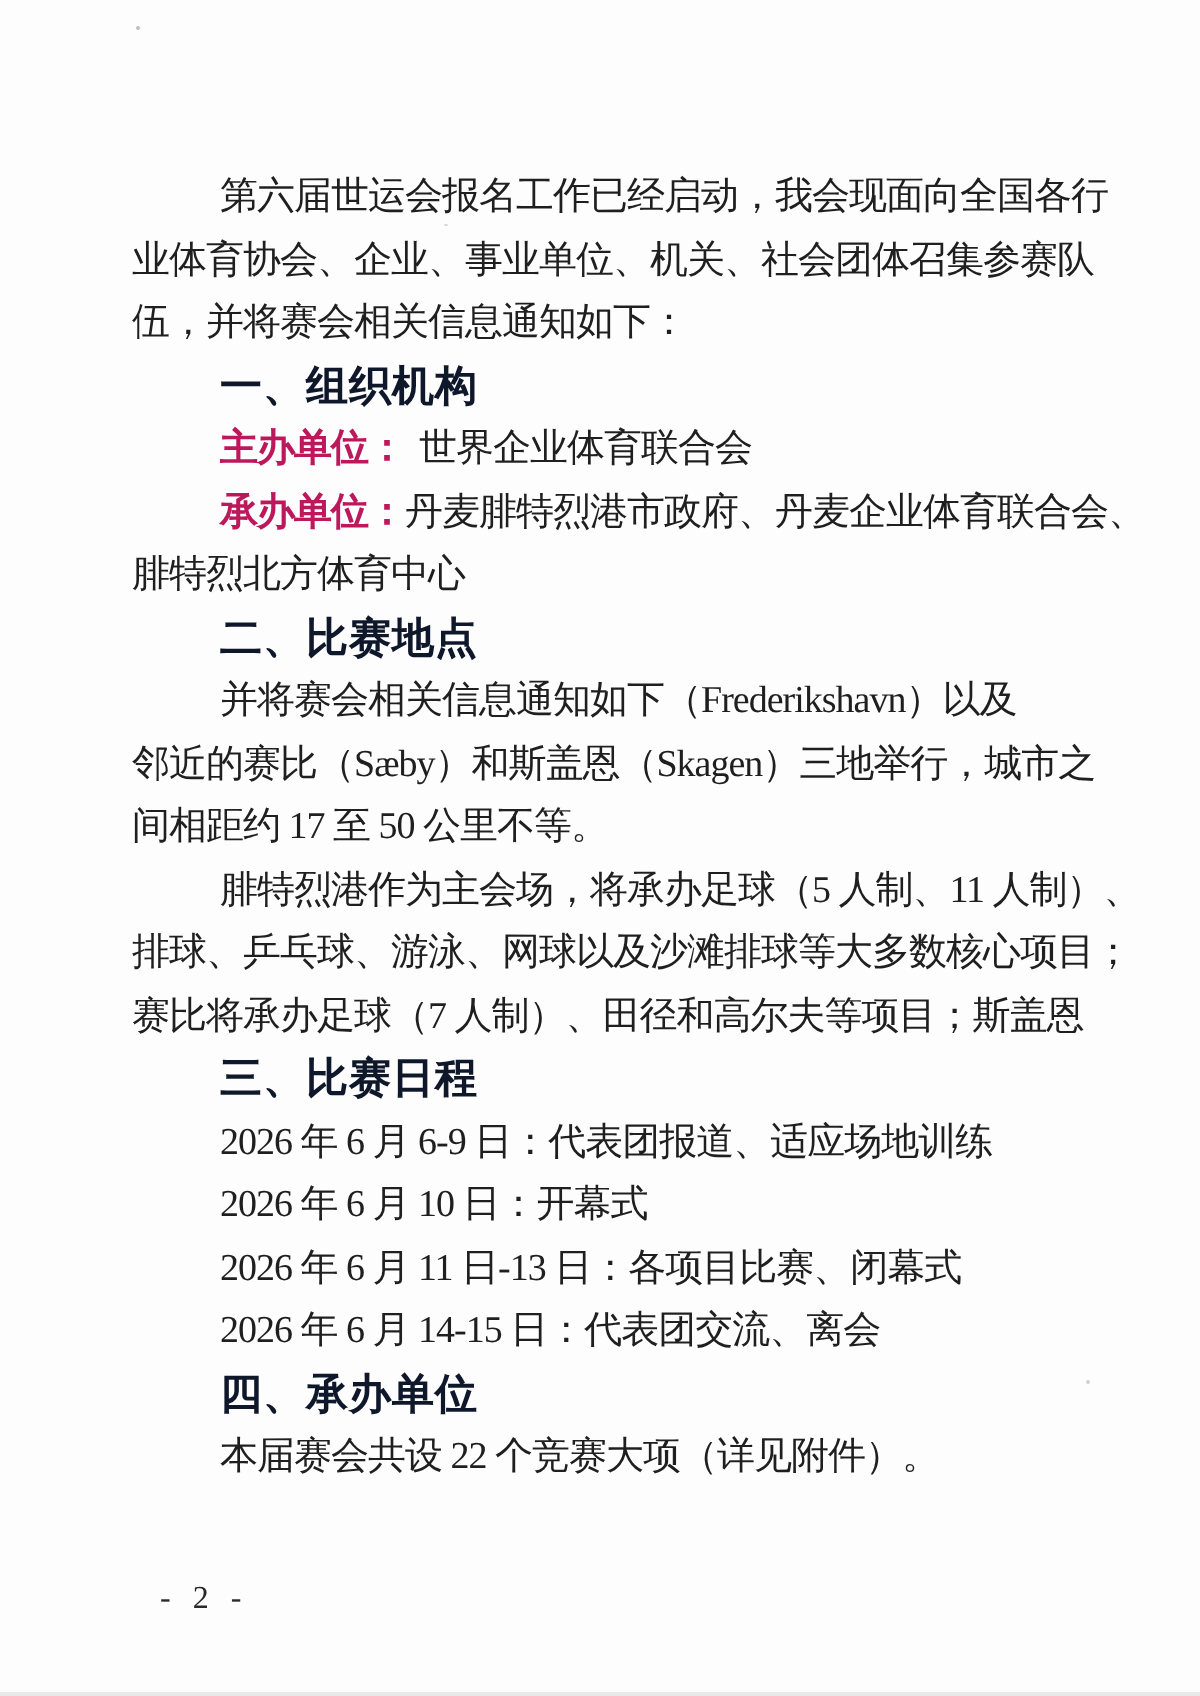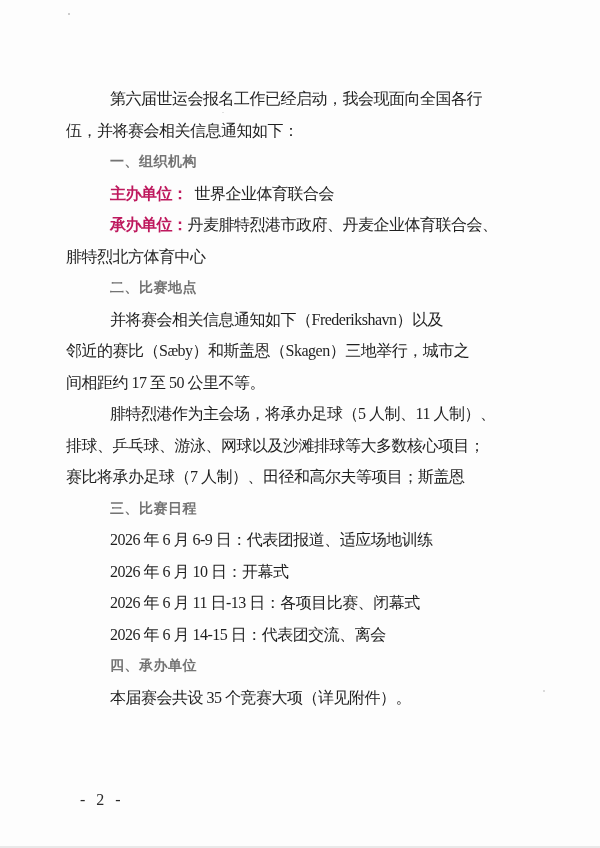--- a/index.html
+++ b/index.html
@@ -14,32 +14,32 @@
   }
   .content {
     position: absolute;
     top: 83px;
     left: 66px;
     width: 478px;
   }
   .line {
     height: 31.5px;
     line-height: 31.5px;
-    font-size: 16px;
+    font-size: 19px;
     letter-spacing: -0.5px;
     white-space: nowrap;
     color: #1f1f1f;
   }
   .ind { padding-left: 44px; }
   .hd {
     font-family: "Liberation Sans", "DejaVu Sans", sans-serif;
     font-weight: 700;
-    font-size: 14px;
+    font-size: 21px;
     letter-spacing: 0.5px;
-    color: #737373;
+    color: #0f172a;
   }
   .lbl {
     font-weight: 700;
     color: #be185d;
   }
   .after-label-gap { padding-left: 7px; margin-top: 24px; }
   .pagenum {
     position: absolute;
     left: 80px;
     top: 791px;
@@ -64,20 +64,21 @@
     background: #e9e9e9;
   }
 </style>
 </head>
 <body>
 
 <div class="page">
   <div class="content">
 
     <div class="line ind"><span>第六届世运会报名工作已经启动，我会现面向全国各行</span></div>
+    <div class="line"><span>业体育协会、企业、事业单位、机关、社会团体召集参赛队</span></div>
     <div class="line"><span>伍，并将赛会相关信息通知如下：</span></div>
 
     <div class="line ind hd"><span>一、组织机构</span></div>
 
     <div class="line ind"><span class="lbl">主办单位：</span><span class="after-label-gap">世界企业体育联合会</span></div>
     <div class="line ind"><span class="lbl">承办单位：</span><span>丹麦腓特烈港市政府、丹麦企业体育联合会、</span></div>
     <div class="line"><span>腓特烈北方体育中心</span></div>
 
     <div class="line ind hd"><span>二、比赛地点</span></div>
 
@@ -91,21 +92,21 @@
 
     <div class="line ind hd"><span>三、比赛日程</span></div>
 
     <div class="line ind"><span>2026 年 6 月 6-9 日：代表团报道、适应场地训练</span></div>
     <div class="line ind"><span>2026 年 6 月 10 日：开幕式</span></div>
     <div class="line ind"><span>2026 年 6 月 11 日-13 日：各项目比赛、闭幕式</span></div>
     <div class="line ind"><span>2026 年 6 月 14-15 日：代表团交流、离会</span></div>
 
     <div class="line ind hd"><span>四、承办单位</span></div>
 
-    <div class="line ind"><span>本届赛会共设 35 个竞赛大项（详见附件）。</span></div>
+    <div class="line ind"><span>本届赛会共设 22 个竞赛大项（详见附件）。</span></div>
 
   </div>
 
   <div class="pagenum">- 2 -</div>
 
   <div class="speck s1"></div>
   <div class="speck s2"></div>
   <div class="speck s3"></div>
   <div class="edge-bottom"></div>
 </div>

